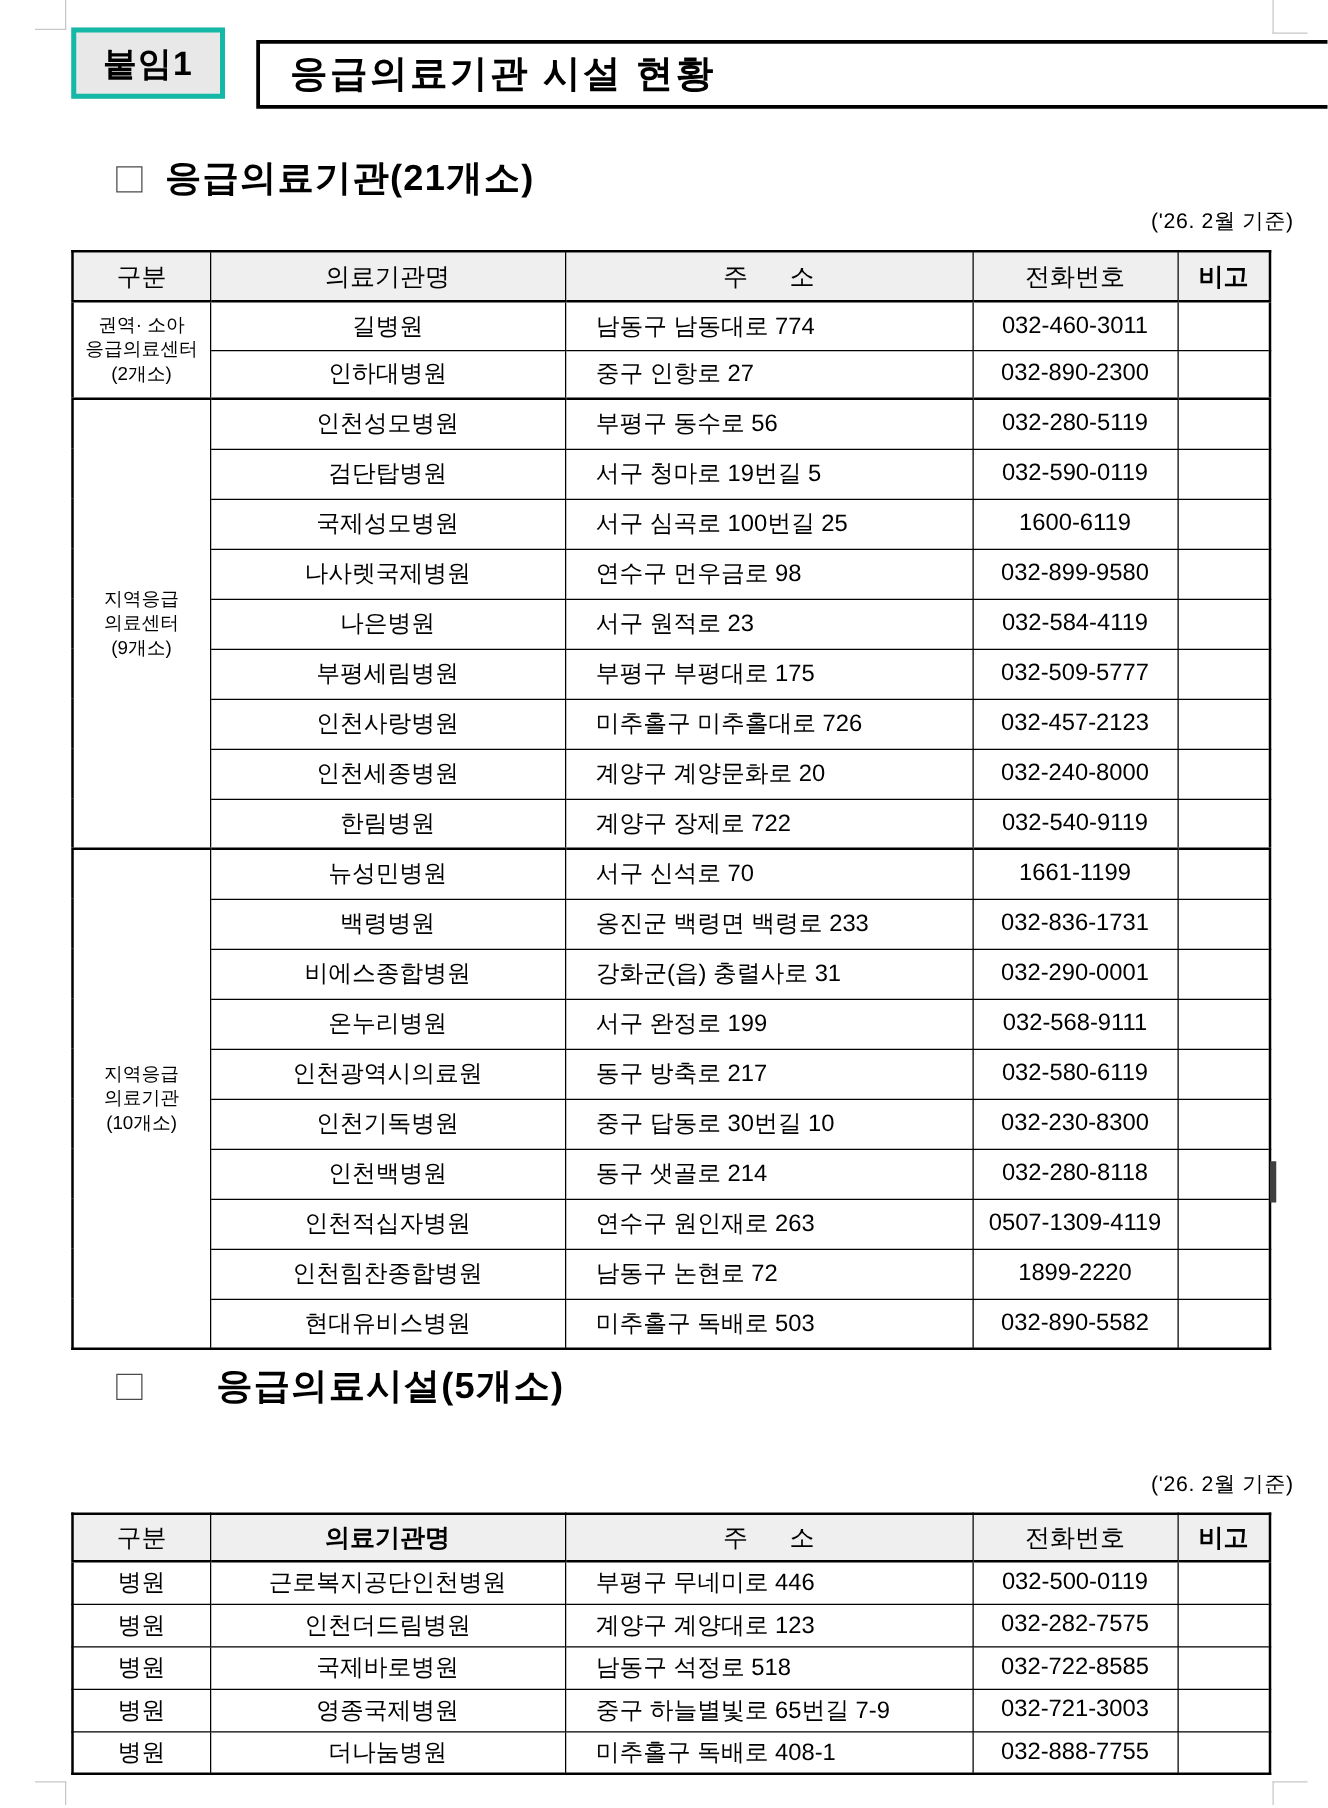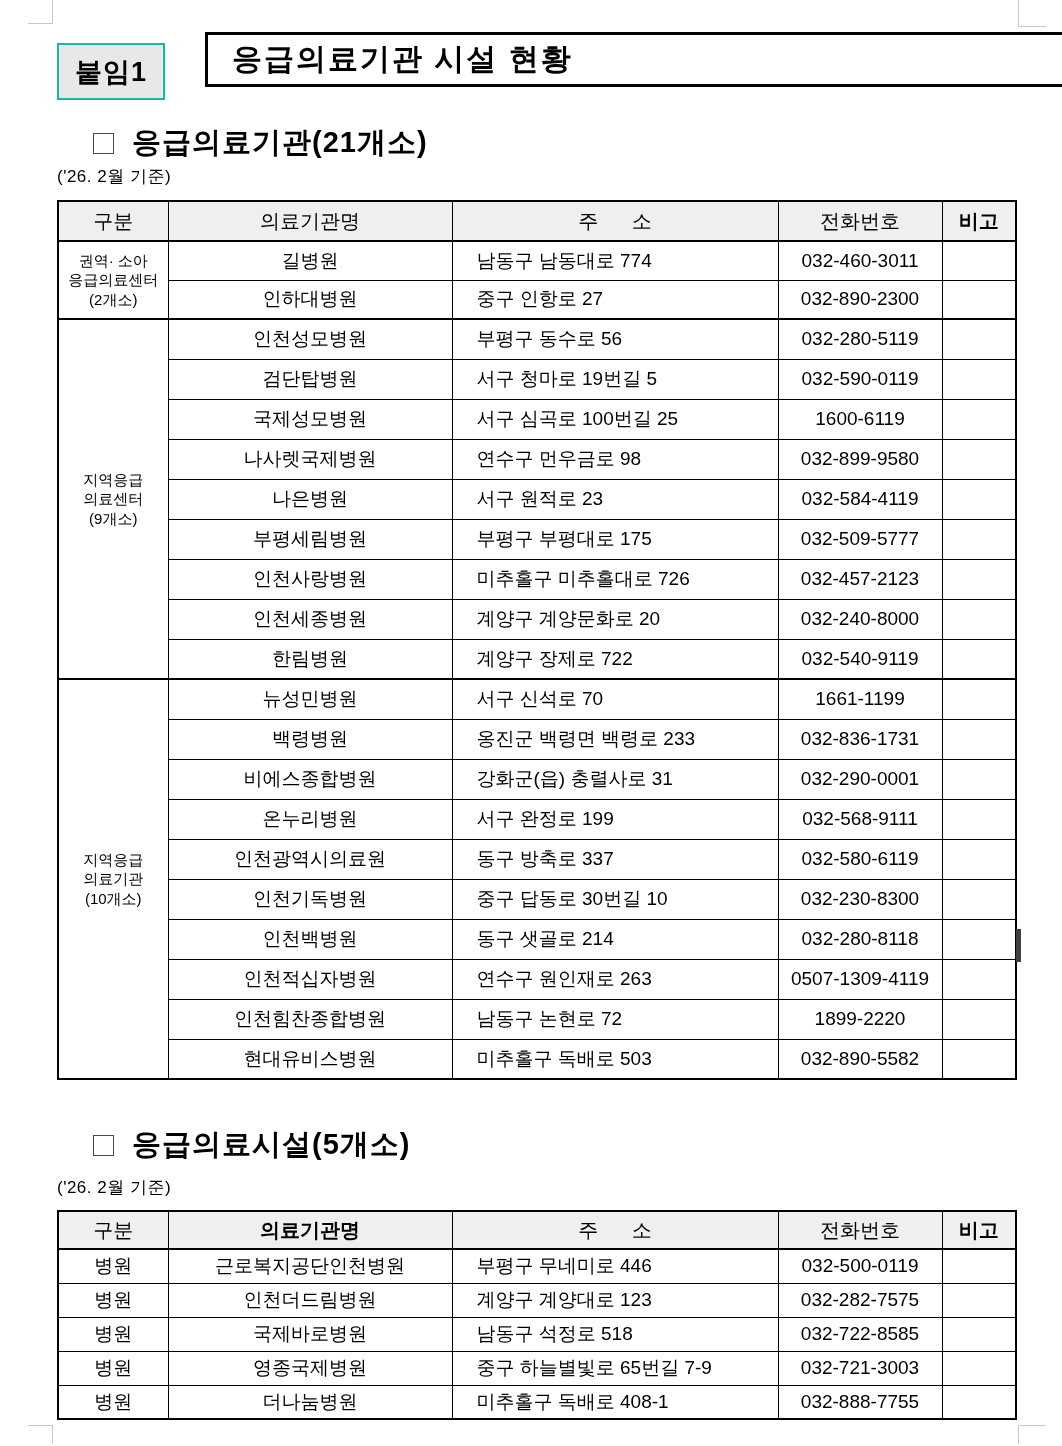--- a/index.html
+++ b/index.html
@@ -15,49 +15,49 @@
 
   
   .corner { position:absolute; border:0 solid #c8c8c8; }
   .corner.tl { left:28px;  top:0;      width:25px; height:24px; border-right-width:1px; border-bottom-width:1px; }
   .corner.tr { left:1018px;top:0;      width:28px; height:27px; border-left-width:1px;  border-bottom-width:1px; }
   .corner.bl { left:28px;  top:1425px; width:25px; height:19px; border-right-width:1px; border-top-width:1px; }
   .corner.br { left:1018px;top:1425px; width:28px; height:19px; border-left-width:1px;  border-top-width:1px; }
 
   
   .attach-box {
-    position:absolute; left:57px; top:43px; width:108px; height:57px;
-    background:#e8e8e8; border:2px solid #14b8a6;
+    position:absolute; left:57px; top:22px; width:123px; height:57px;
+    background:#e8e8e8; border:4px solid #14b8a6;
     display:flex; align-items:center; justify-content:center;
     font-size:27px; font-weight:bold; letter-spacing:1px;
   }
   .title-box {
     position:absolute; left:205px; top:32px; width:946px; height:55px;
     background:#fff; border:3px solid #000;
     display:flex; align-items:center;
     padding-left:24px;
     font-size:30px; font-weight:bold; letter-spacing:2px;
   }
 
   
   .sec-heading {
     position:absolute; left:57px; height:38px;
     display:flex; align-items:center;
     font-size:29px; font-weight:bold; letter-spacing:1px;padding-left:36px;
   }
   #sec1h { top:124px; }
-  #sec2h { top:1126px; }
+  #sec2h { top:1090px;gap:41px; }
   .sq {
     display:inline-block; width:21px; height:21px;
     border:1.5px solid #4a4a4a; margin-right:18px; background:#fff;
   }
 
   
   .asof {
-    position:absolute; left:57px; width:978px; 
+    position:absolute; left:57px; width:978px; text-align:right;
     font-size:17px; letter-spacing:0.5px;
   }
   #asof1 { top:165px; }
   #asof2 { top:1176px; }
 
   
   .doc-table {
     position:absolute; left:57px; width:958px;
     border-collapse:collapse; table-layout:fixed;
     border:2px solid #000;
@@ -237,21 +237,21 @@
       <td></td>
     </tr>
     <tr class="g2">
       <td>온누리병원</td>
       <td class="addr">서구 완정로 199</td>
       <td>032-568-9111</td>
       <td></td>
     </tr>
     <tr class="g2">
       <td>인천광역시의료원</td>
-      <td class="addr">동구 방축로 337</td>
+      <td class="addr">동구 방축로 217</td>
       <td>032-580-6119</td>
       <td></td>
     </tr>
     <tr class="g2">
       <td>인천기독병원</td>
       <td class="addr">중구 답동로 30번길 10</td>
       <td>032-230-8300</td>
       <td></td>
     </tr>
     <tr class="g2">

